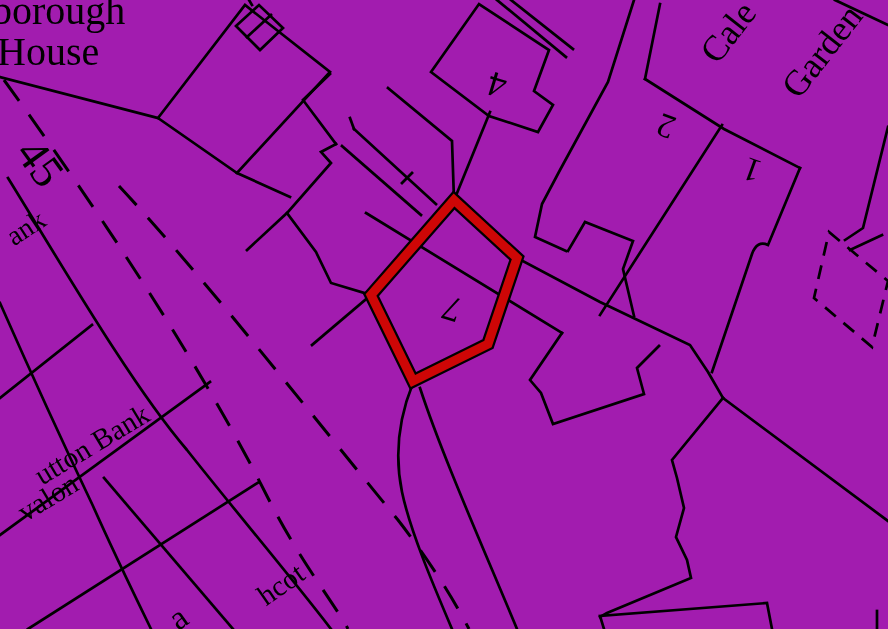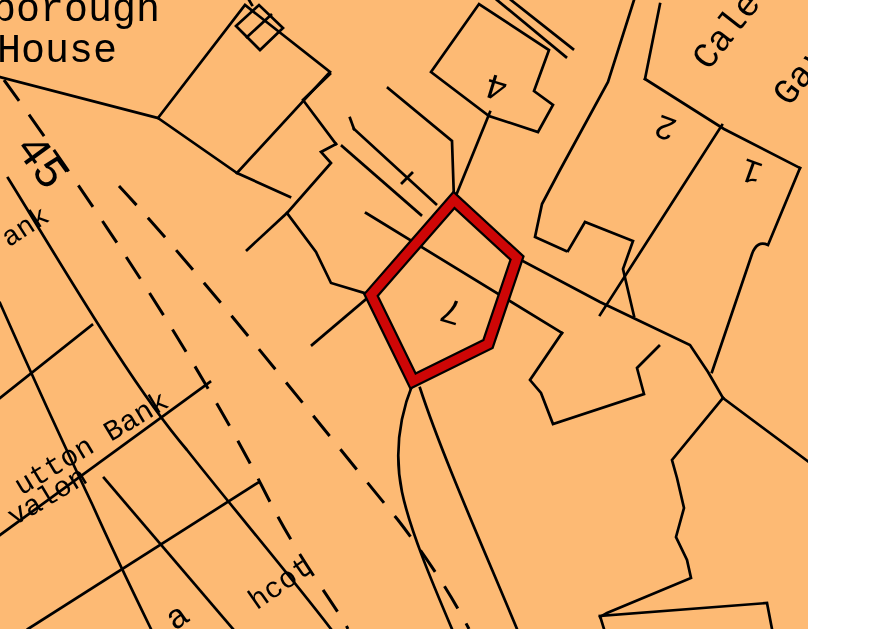--- a/index.html
+++ b/index.html
@@ -2,25 +2,25 @@
 <html><head>
 <meta charset="utf-8">
 <style>
   html, body {
     margin: 0;
     padding: 0;
     background: #ffffff;
   }
   #map-root {
     position: relative;
-    width: 808px;
+    width: 888px;
     height: 629px;
     overflow: hidden;
-    background: #fdba74;
-    font-family: Liberation Mono, monospace;
+    background: #a21caf;
+    font-family: Liberation Serif, serif;
   }
   #map-root svg {
     position: absolute;
     left: 0;
     top: 0;
   }
   .lbl {
     position: absolute;
     color: #000000;
     white-space: nowrap;

